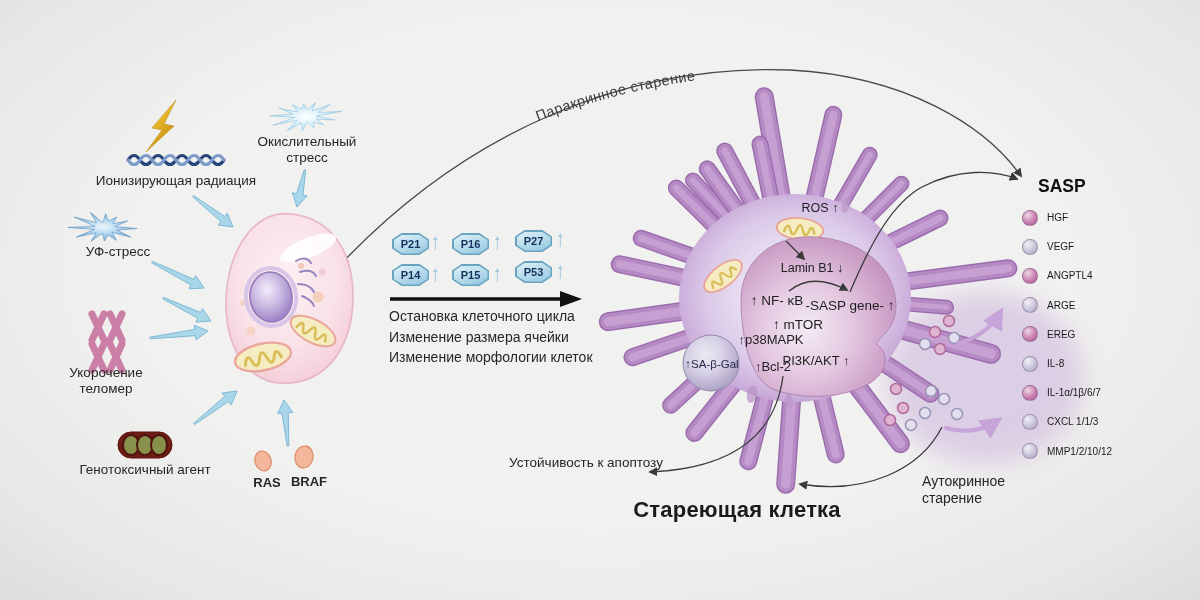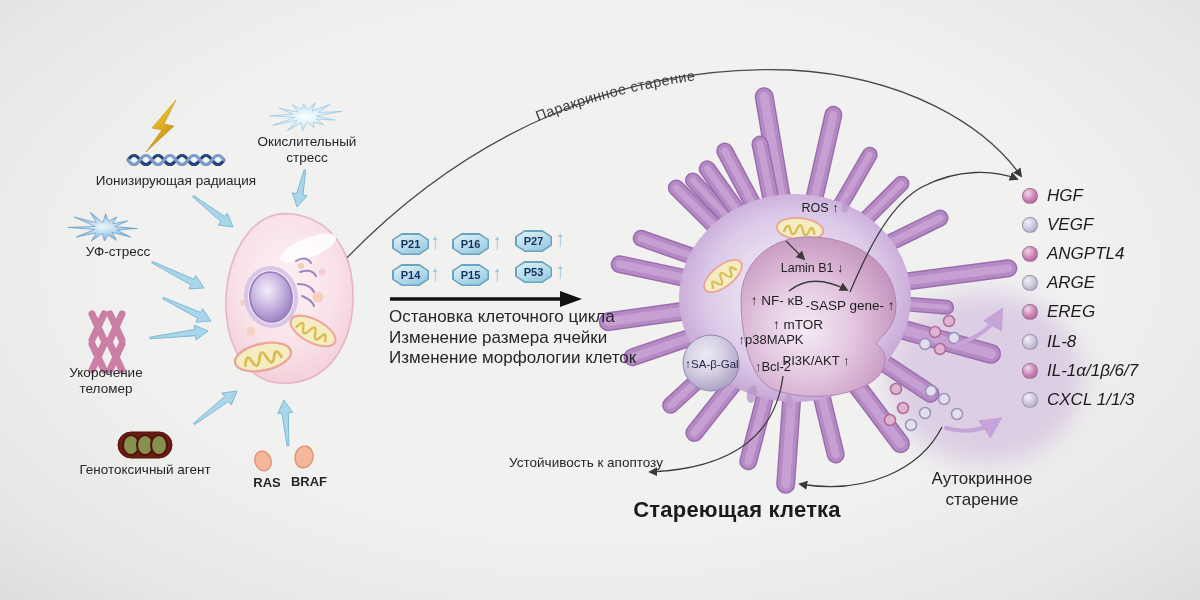--- a/index.html
+++ b/index.html
@@ -5,21 +5,21 @@
   html,body{margin:0;padding:0;}
   #stage{
     position:relative;width:1200px;height:600px;overflow:hidden;
     font-family:"Liberation Sans",sans-serif;
     background:radial-gradient(ellipse at 50% 45%, #f1f1f0 55%, #e7e7e5 85%, #dddddb 100%);
   }
   #art{position:absolute;left:0;top:0;}
   .lbl{position:absolute;transform:translate(-50%,-50%);white-space:nowrap;
        color:#262626;font-size:13.5px;line-height:1.22;text-align:center;}
   .lblL{position:absolute;transform:translateY(-50%);white-space:nowrap;
-       color:#262626;font-size:17px;line-height:1.22;text-align:center;}
+       color:#262626;font-size:14px;line-height:1.22;text-align:left;}
   .wrap{white-space:normal;}
   .bold{font-weight:bold;}
   .cellLbl{font-size:13px;color:#1e1e1e;}
   .small{font-size:12.5px;text-align:right;}
   .title{font-size:22px;font-weight:bold;color:#1b1b1b;letter-spacing:.2px;}
   
   .pbadge{position:absolute;width:37px;height:22px;
      clip-path:polygon(26% 0%,74% 0%,100% 30%,100% 70%,74% 100%,26% 100%,0% 70%,0% 30%);
      background:#68a3c0;}
   .pbadge-in{position:absolute;left:1.5px;top:1.5px;right:1.5px;bottom:1.5px;
@@ -31,21 +31,21 @@
      transform:scaleY(1.3);line-height:22px;}
   
   #sasp{position:absolute;left:1022px;top:175px;width:178px;}
   #sasp .hdr{padding-left:16px;font-size:17.5px;font-weight:bold;color:#111;line-height:22px;}
   #sasp ul{list-style:none;margin:6px 0 0 0;padding:0;}
   #sasp li{display:flex;align-items:center;gap:9px;height:29.2px;}
   .bullet{width:16px;height:16px;border-radius:50%;flex:0 0 16px;
      border:1px solid rgba(110,95,130,.45);box-sizing:border-box;}
   .bullet[data-tone="pink"]{background:radial-gradient(circle at 35% 30%, #eed6e6 0%, #c87fb0 55%, #a55a90 100%);}
   .bullet[data-tone="lavender"]{background:radial-gradient(circle at 35% 30%, #f2eff7 0%, #c9c3d9 55%, #a49dbe 100%);}
-  #sasp .itm{font-size:17px;color:#1c1c1c;font-style:italic;}
+  #sasp .itm{font-size:10px;color:#1c1c1c;}
 </style>
 </head>
 <body>
 
 <div id="stage">
 
 <svg id="art" width="1200" height="600" viewBox="0 0 1200 600">
   <defs>
     <radialGradient id="bodyG" cx="50%" cy="48%" r="62%">
       <stop offset="0%" stop-color="#f1ecf6"></stop>
@@ -343,20 +343,21 @@
 <div class="lbl cellLbl" style="left:771px;top:340px">↑p38MAPK</div>
 <div class="lbl cellLbl" style="left:816px;top:361px">PI3K/AKT  ↑</div>
 <div class="lbl cellLbl" style="left:773px;top:367px">↑Bcl-2</div>
 <div class="lbl" style="left:712px;top:364px;font-size:11.5px;color:#26264a">↑SA-β-Gal</div>
 
 <div class="lbl" style="left:586px;top:463px">Устойчивость к апоптозу</div>
 <div class="lblL wrap" style="left:922px;top:490px;width:120px;white-space:normal">Аутокринное старение</div>
 <div class="lbl title" style="left:737px;top:510px">Стареющая клетка</div>
 
 <div id="sasp">
+  <div class="hdr">SASP</div>
   <ul>
     <li>
           <span class="bullet" data-tone="pink"></span>
           <span class="itm">HGF</span>
         </li>
     <li>
           <span class="bullet" data-tone="lavender"></span>
           <span class="itm">VEGF</span>
         </li>
     <li>
@@ -376,16 +377,20 @@
           <span class="itm">IL-8</span>
         </li>
     <li>
           <span class="bullet" data-tone="pink"></span>
           <span class="itm">IL-1α/1β/6/7</span>
         </li>
     <li>
           <span class="bullet" data-tone="lavender"></span>
           <span class="itm">CXCL 1/1/3</span>
         </li>
+    <li>
+          <span class="bullet" data-tone="lavender"></span>
+          <span class="itm">MMP1/2/10/12</span>
+        </li>
   </ul>
 </div>
 
 </div>
 
 </body></html>

